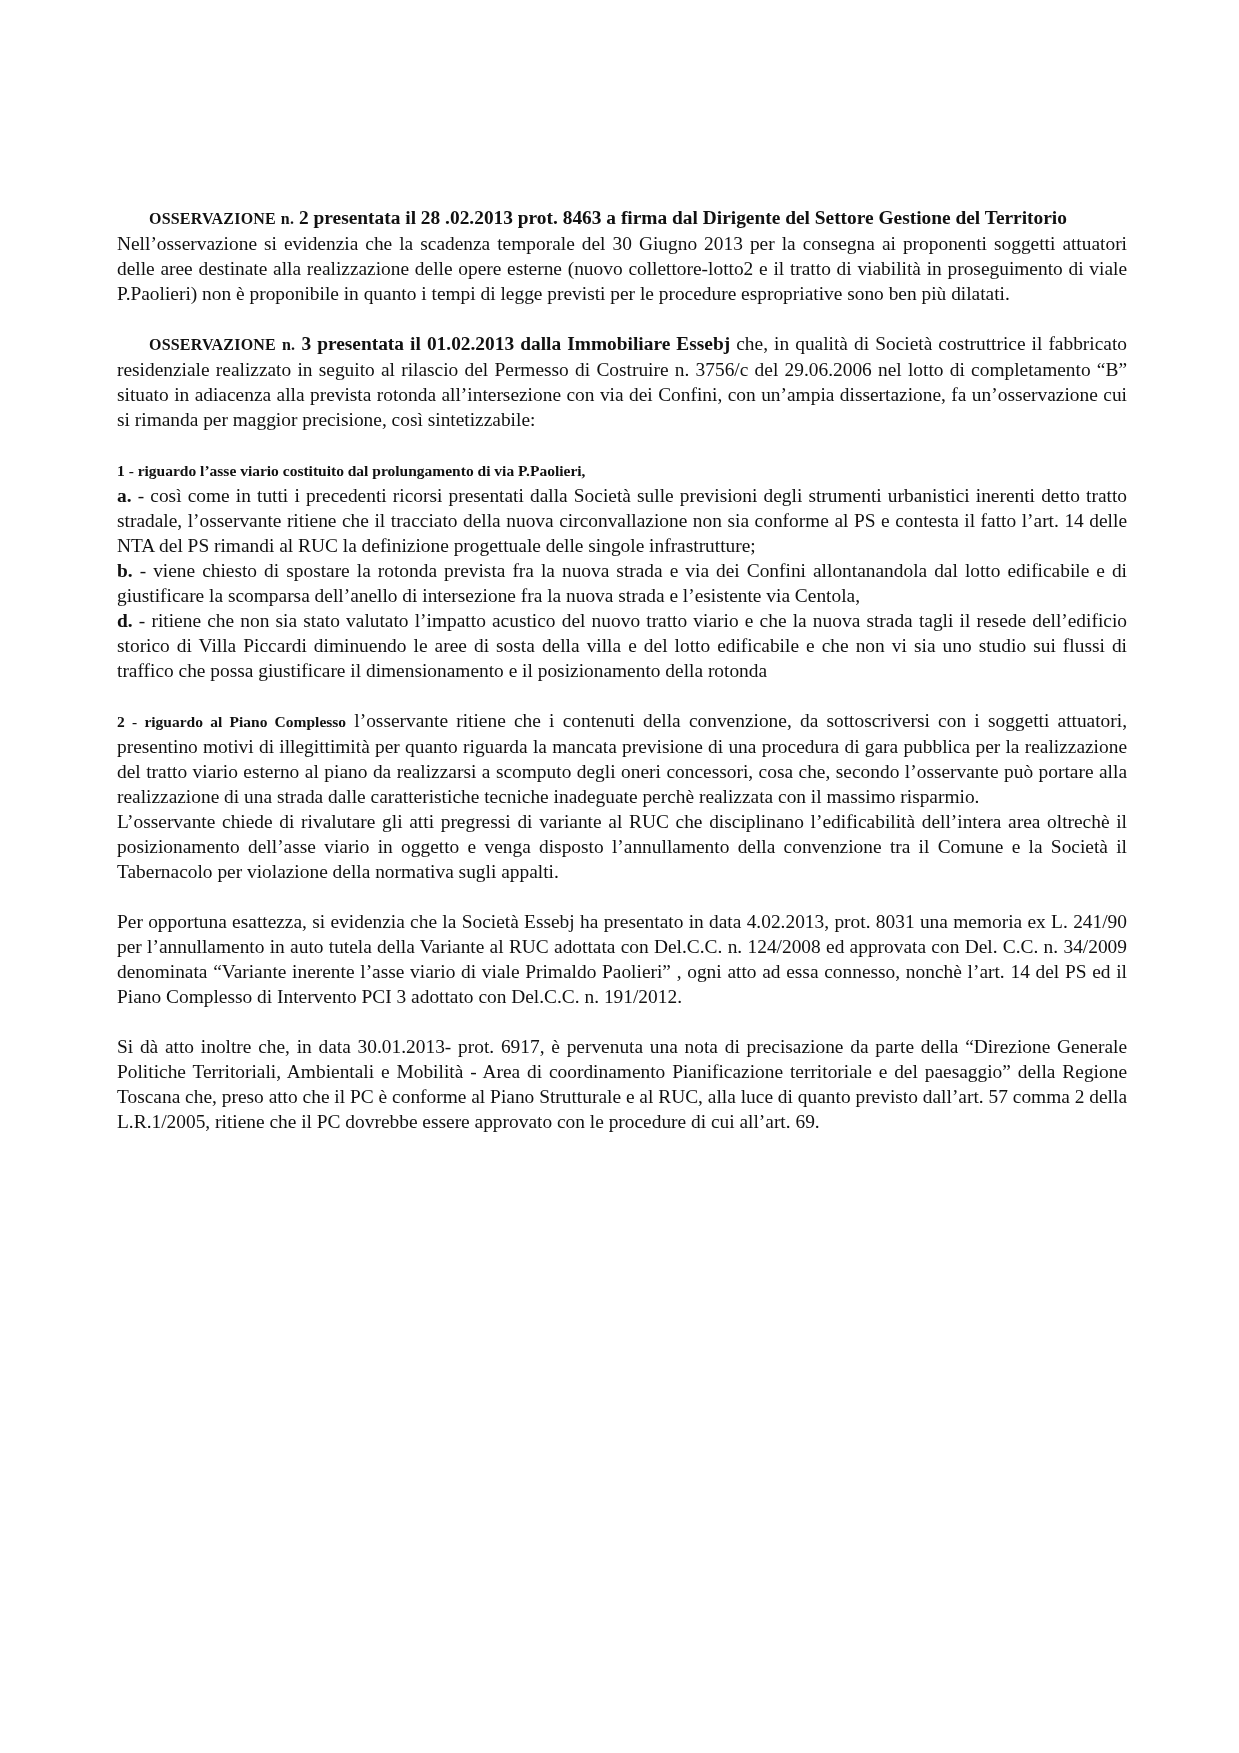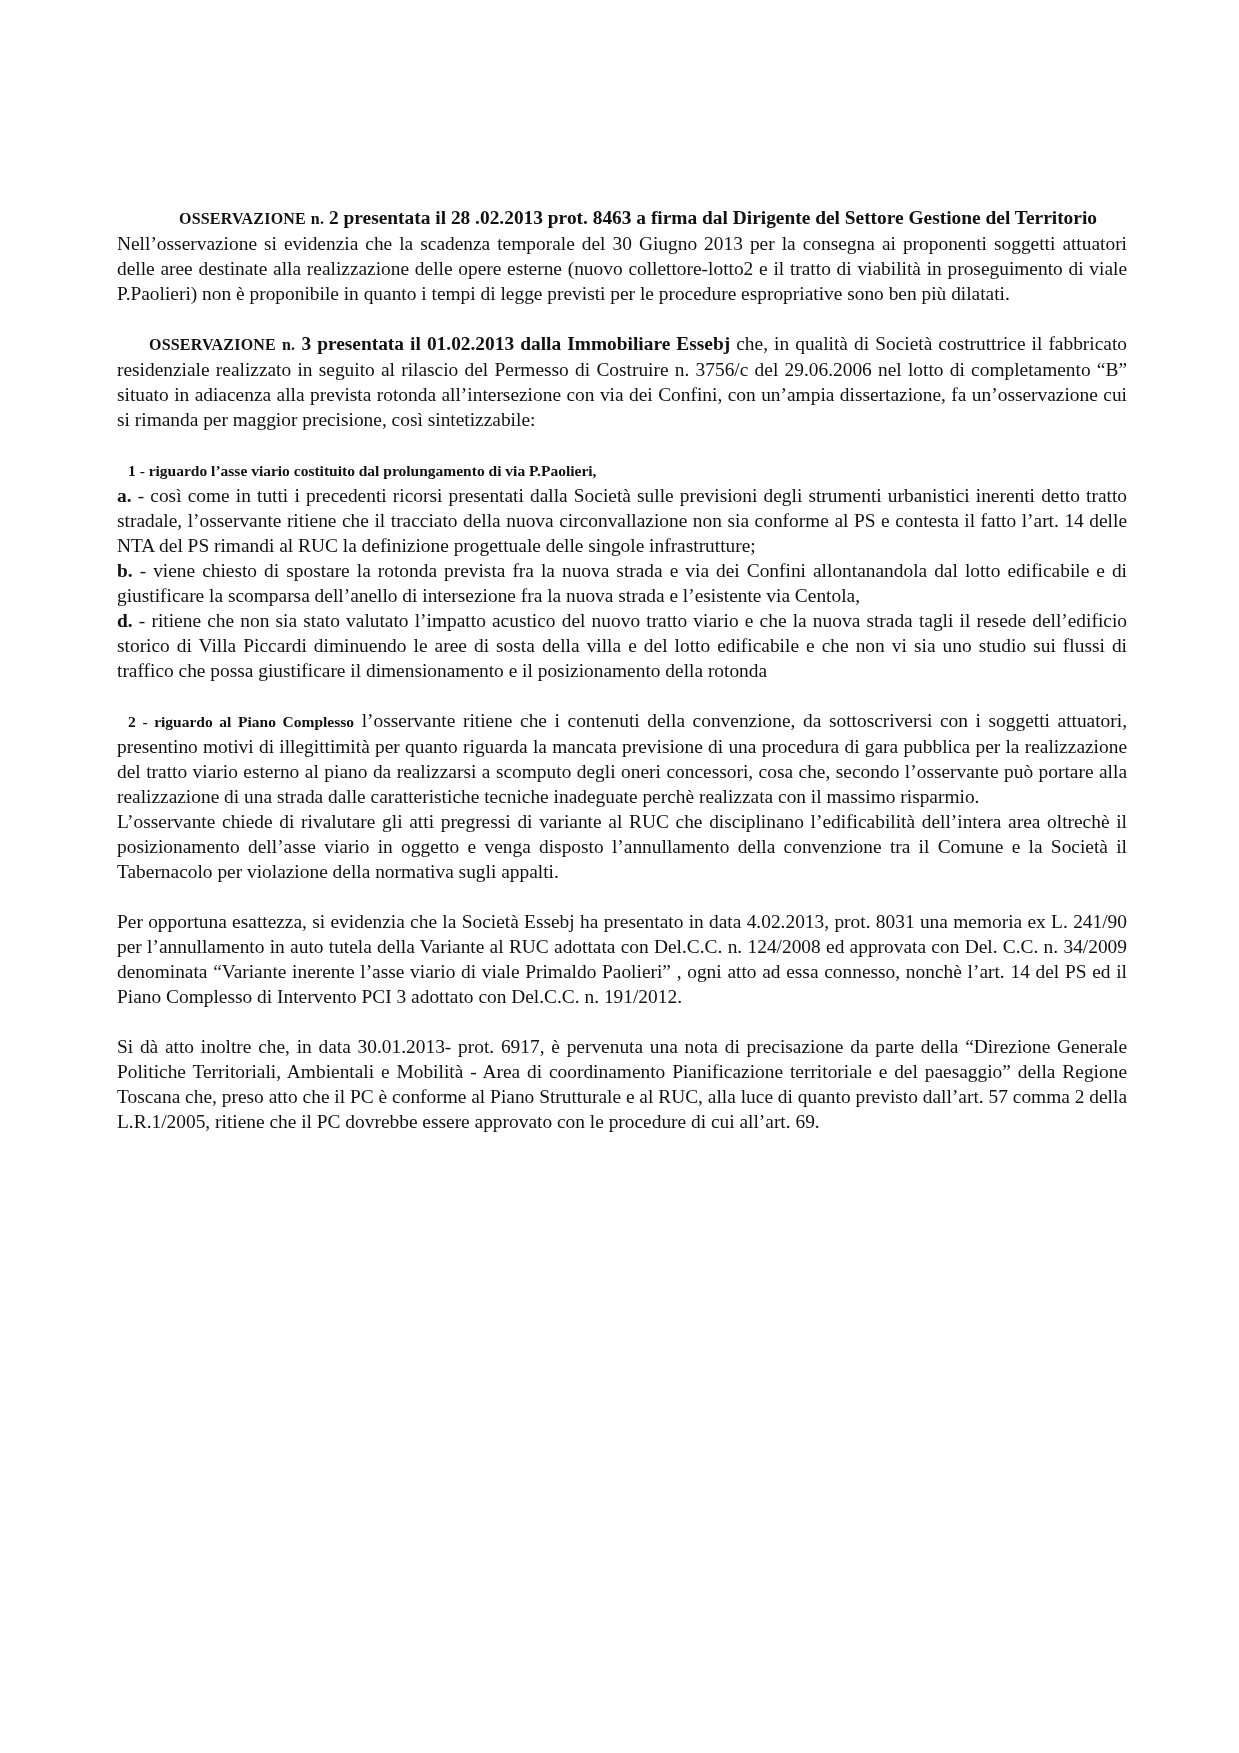--- a/index.html
+++ b/index.html
@@ -22,30 +22,30 @@
       width: 1010px;
       font-size: 19.4px;
       line-height: 25px;
       text-align: justify;
     }
     .para { margin: 0; }
     .gap-lg { height: 25px; }
     .indent { text-indent: 32px; }
     .b { font-weight: bold; }
     .sc { font-weight: bold; font-size: 16px; letter-spacing: 0.2px; }
-    .small-b { font-weight: bold; font-size: 15.5px; margin-left: 11px; }
+    .small-b { font-weight: bold; font-size: 15.5px; }
     .i { }
     .lbl { font-weight: bold; }
   </style>
 </head>
 <body>
 
 <div class="page">
 
-  <p class="para indent" style="text-align:center;">
+  <p class="para indent" style="text-align:left;">
     <span class="sc">OSSERVAZIONE</span>
     <span class="sc">n.</span>
     <span class="b">2 presentata il 28 .02.2013 prot. 8463 a firma dal Dirigente del Settore Gestione del Territorio</span>
   </p>
   <p class="para">Nell’osservazione si evidenzia che la scadenza temporale del 30 Giugno 2013 per la consegna ai proponenti soggetti attuatori  delle aree destinate alla realizzazione delle opere esterne (nuovo collettore-lotto2 e il tratto di viabilità in proseguimento di viale P.Paolieri) non è proponibile in quanto i tempi di legge previsti per le procedure espropriative sono ben più dilatati.</p>
 
   <div class="gap-lg"></div>
 
   <p class="para indent">
     <span class="sc">OSSERVAZIONE</span>

